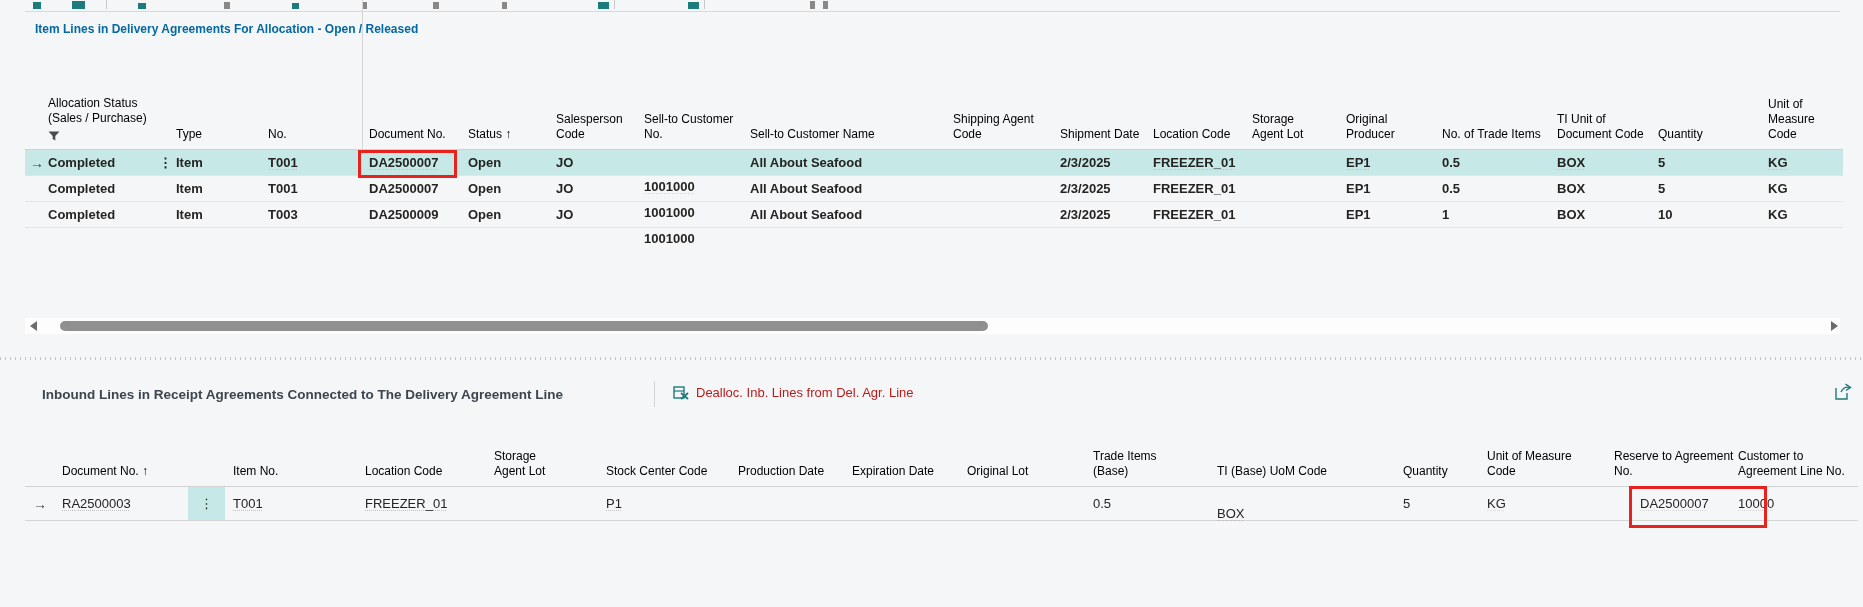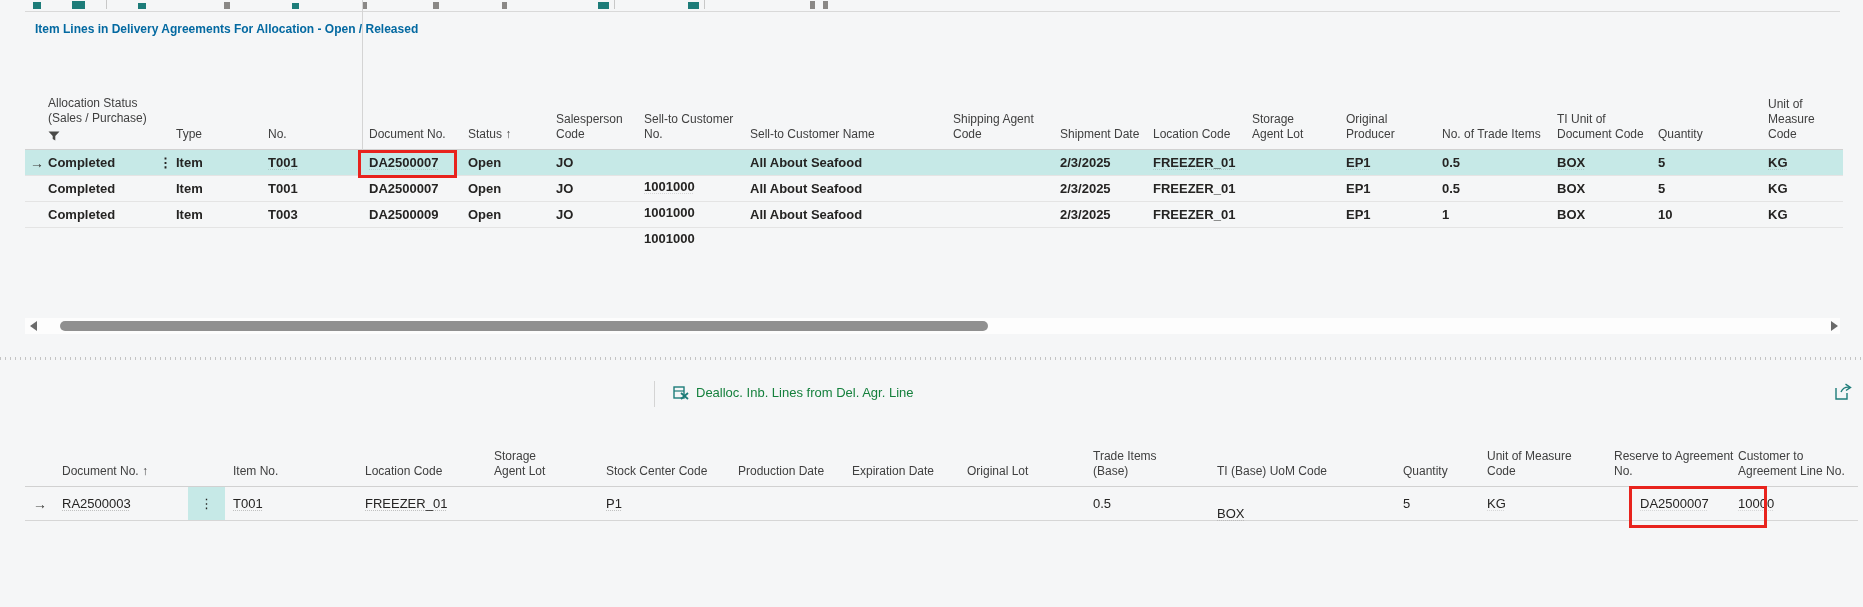--- a/index.html
+++ b/index.html
@@ -18,21 +18,21 @@
   .frag.sep { background:#c8c8c8; }
   .toolbar-rule { position:absolute; left:25px; top:11px; width:1815px; height:1px; background:#d9d9d9; }
   
   .page-title {
     position:absolute; left:35px; top:22px;
     font-size:12px; font-weight:700; color:#0369a1;
   }
   
   .thead { display:flex; align-items:flex-end; }
   .th {
-    font-size:12px; color:#404040; line-height:15px;
+    font-size:12px; color:#000000; line-height:15px;
     padding-bottom:7px;
   }
   .tr { display:flex; align-items:center; border-bottom:1px solid #e4e4e4; }
   .td { font-size:13px; overflow:hidden; white-space:nowrap; }
   .num { text-align:left; }
   .lnk { text-decoration:underline; text-decoration-style:dotted; text-underline-offset:3px; cursor:pointer; }
   .lnk.solid { text-decoration-style:solid; }
   .arrow { color:#3a3a38; font-size:14px; }
   .menu-dots { color:#252423; font-size:13px; letter-spacing:0; cursor:pointer; }
   
@@ -59,21 +59,21 @@
   .scroll-arrow.right { right:2px; border-left:7px solid #6b6b6b; }
   
   .splitter { position:absolute; left:0; top:356px; width:1863px; height:4px;
     background:repeating-linear-gradient(90deg,#c4c4c4 0 1px,transparent 1px 5px);
     background-size:100% 3px; background-repeat:no-repeat; background-position:0 1px; }
   
   .part2-head { position:absolute; left:0; top:378px; width:1863px; height:34px; }
   .part2-title { position:absolute; left:42px; top:9px; font-size:13.5px; font-weight:700; color:#3b4650; }
   .part2-divider { position:absolute; left:654px; top:3px; width:1px; height:26px; background:#d4d4d4; }
   .dealloc-action { position:absolute; left:673px; top:7px; display:flex; align-items:center; gap:7px; cursor:pointer; }
-  .dealloc-action span { font-size:13px; color:#15803d; }
+  .dealloc-action span { font-size:13px; color:#b91c1c; }
   .share-btn { position:absolute; left:1834px; top:5px; cursor:pointer; }
   
   .t2 { position:absolute; left:25px; top:428px; width:1833px; }
   .t2 .thead { height:59px; border-bottom:1px solid #d1d1d1; }
   .t2 .tr { height:34px; border-bottom:1px solid #d6d6d6; }
   .t2 .td { font-weight:400; }
   .t2 .c1{width:30px; padding-left:8px;} .t2 .c2{width:133px; padding-left:7px;}
   .t2 .c3{width:37px; text-align:center;} .t2 .c4{width:133px; padding-left:8px;}
   .t2 .c5{width:132px; padding-left:7px;} .t2 .c6{width:108px; padding-left:4px; padding-right:28px;}
   .t2 .c7{width:135px; padding-left:8px;} .t2 .c8{width:112px; padding-left:5px;}
@@ -210,20 +210,21 @@
 
 <div class="hscroll">
   <div class="scroll-arrow left"></div>
   <div class="thumb"></div>
   <div class="scroll-arrow right"></div>
 </div>
 
 <div class="splitter"></div>
 
 <div class="part2-head">
+  <div class="part2-title">Inbound Lines in Receipt Agreements Connected to The Delivery Agreement Line</div>
   <div class="part2-divider"></div>
   <div class="dealloc-action">
     <svg width="16" height="15" viewBox="0 0 16 15">
       <rect x="1" y="2" width="10" height="11" fill="none" stroke="#1d7c79" stroke-width="1.4"></rect>
       <line x1="1" y1="6" x2="11" y2="6" stroke="#1d7c79" stroke-width="1.2"></line>
       <line x1="8" y1="8" x2="15" y2="14" stroke="#1d7c79" stroke-width="1.8"></line>
       <line x1="15" y1="8" x2="8" y2="14" stroke="#1d7c79" stroke-width="1.8"></line>
     </svg>
     <span>Dealloc. Inb. Lines from Del. Agr. Line</span>
   </div>

